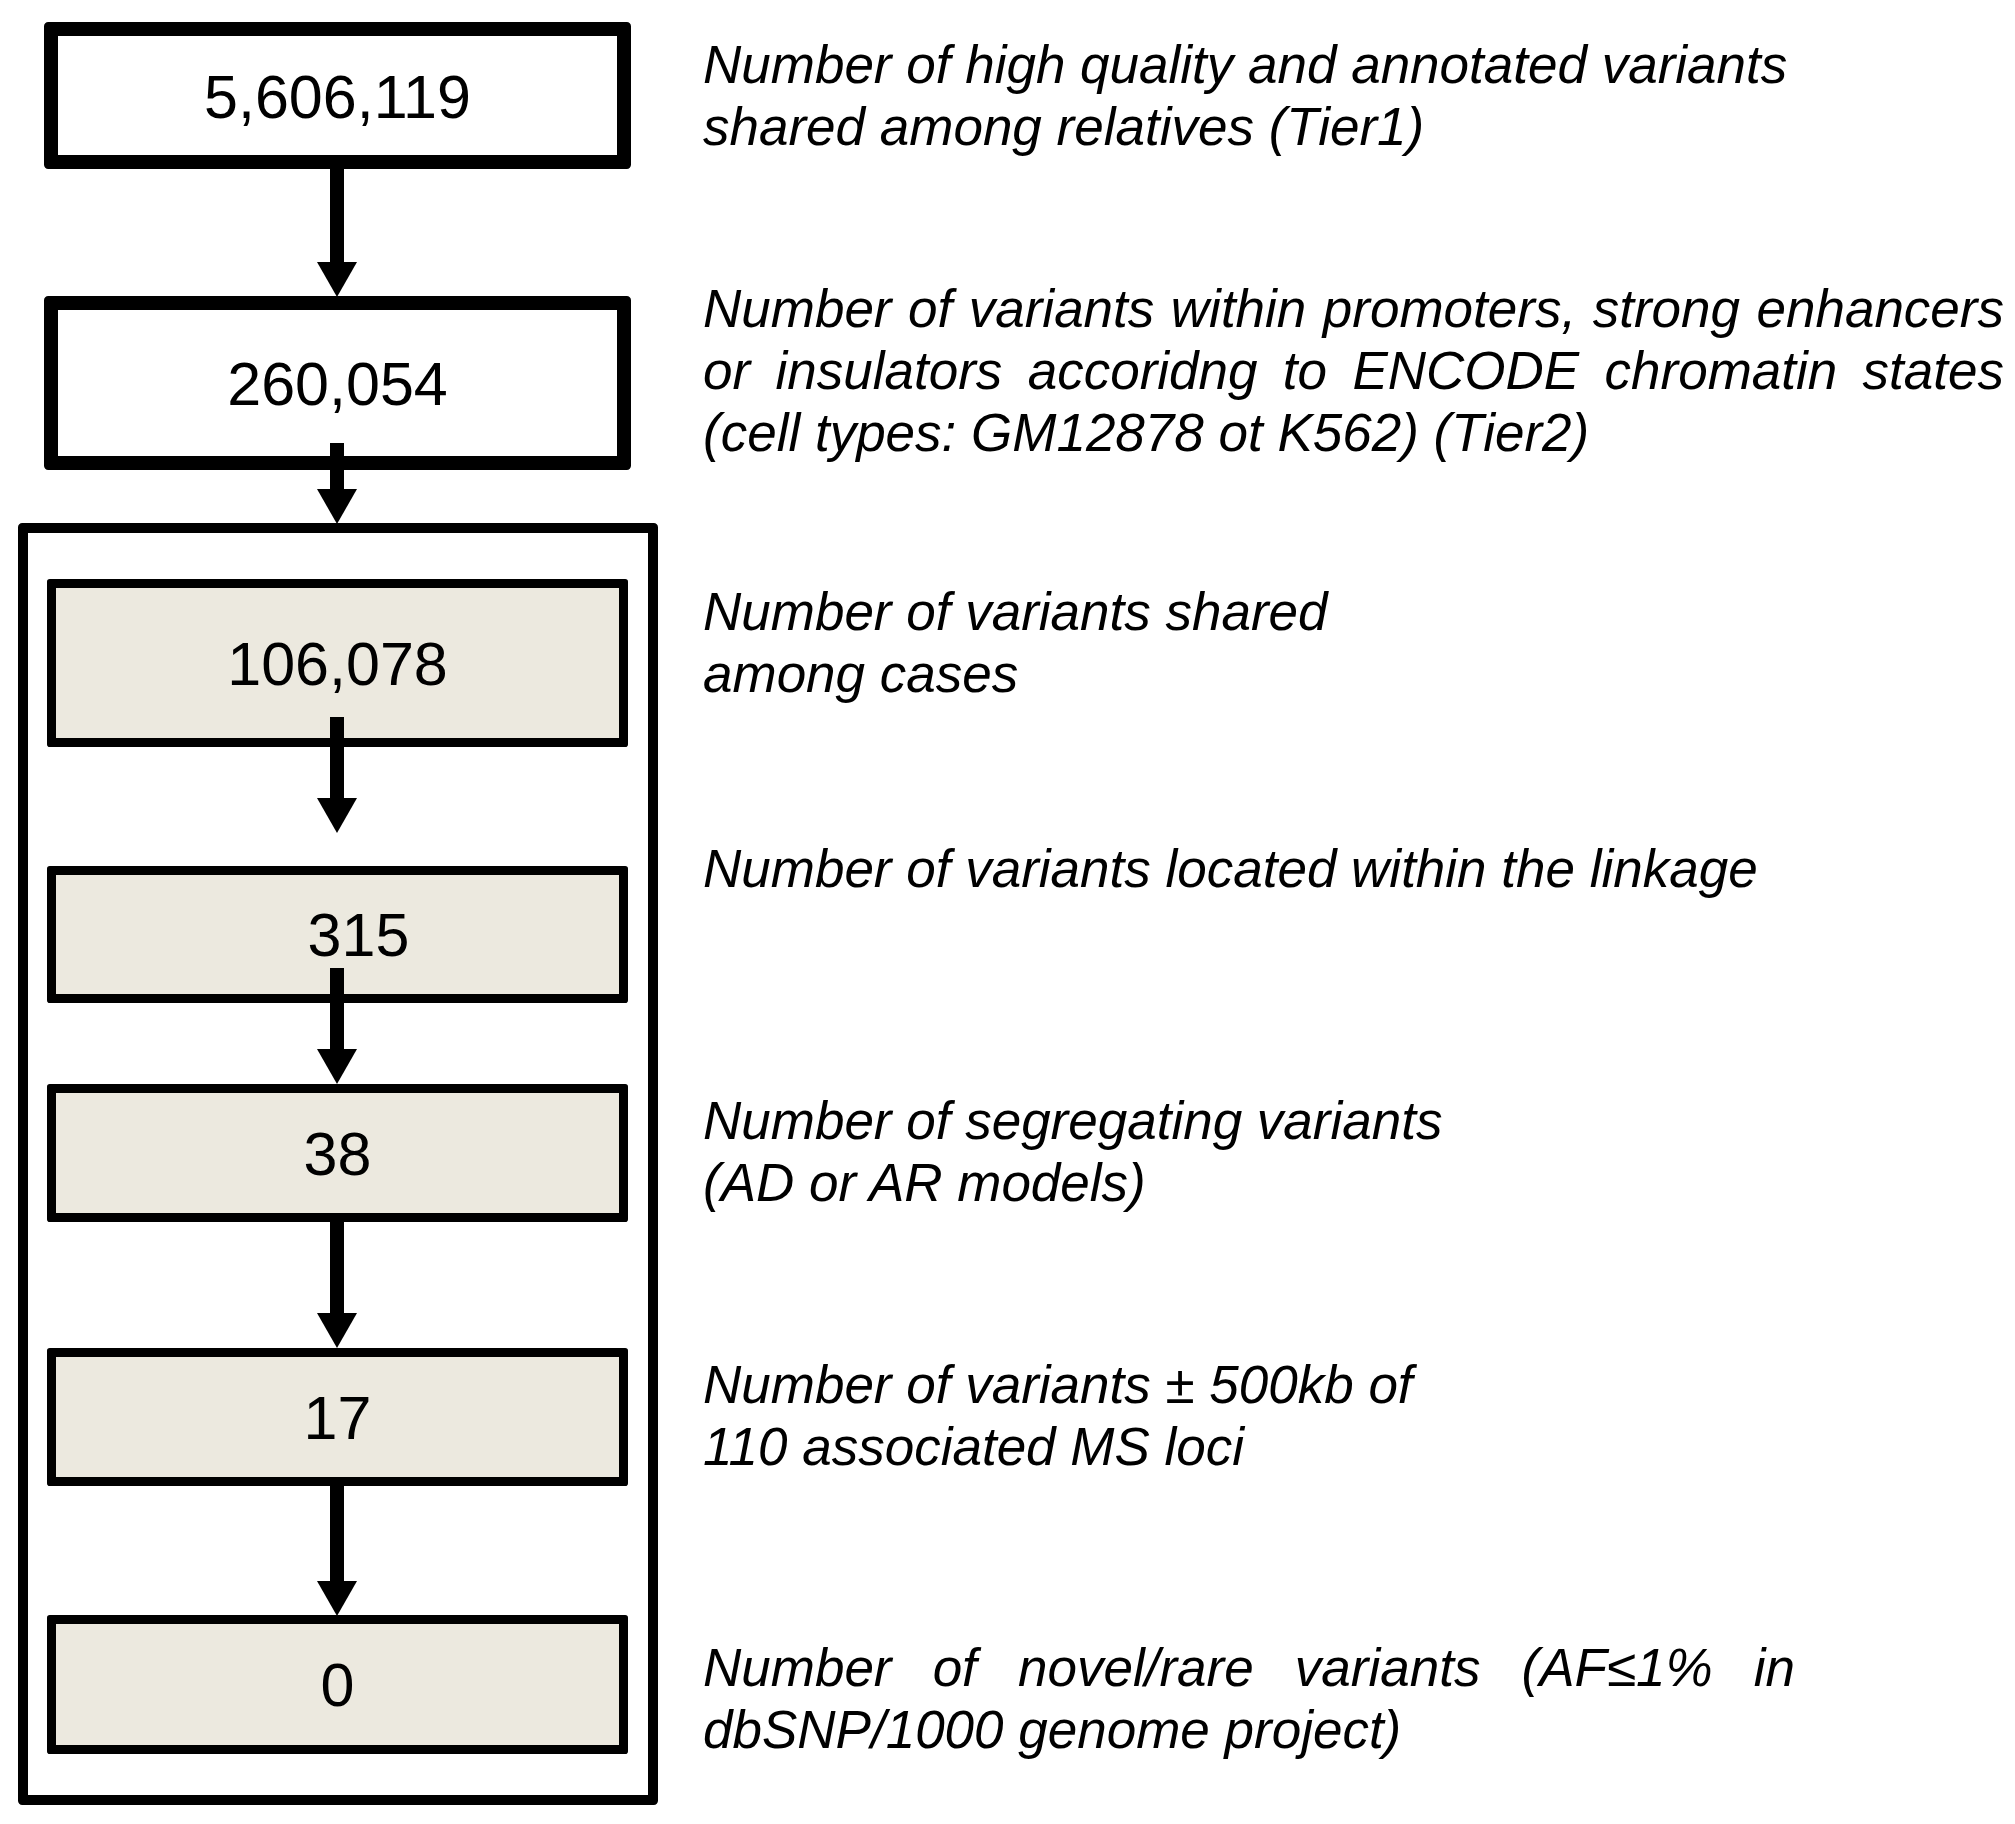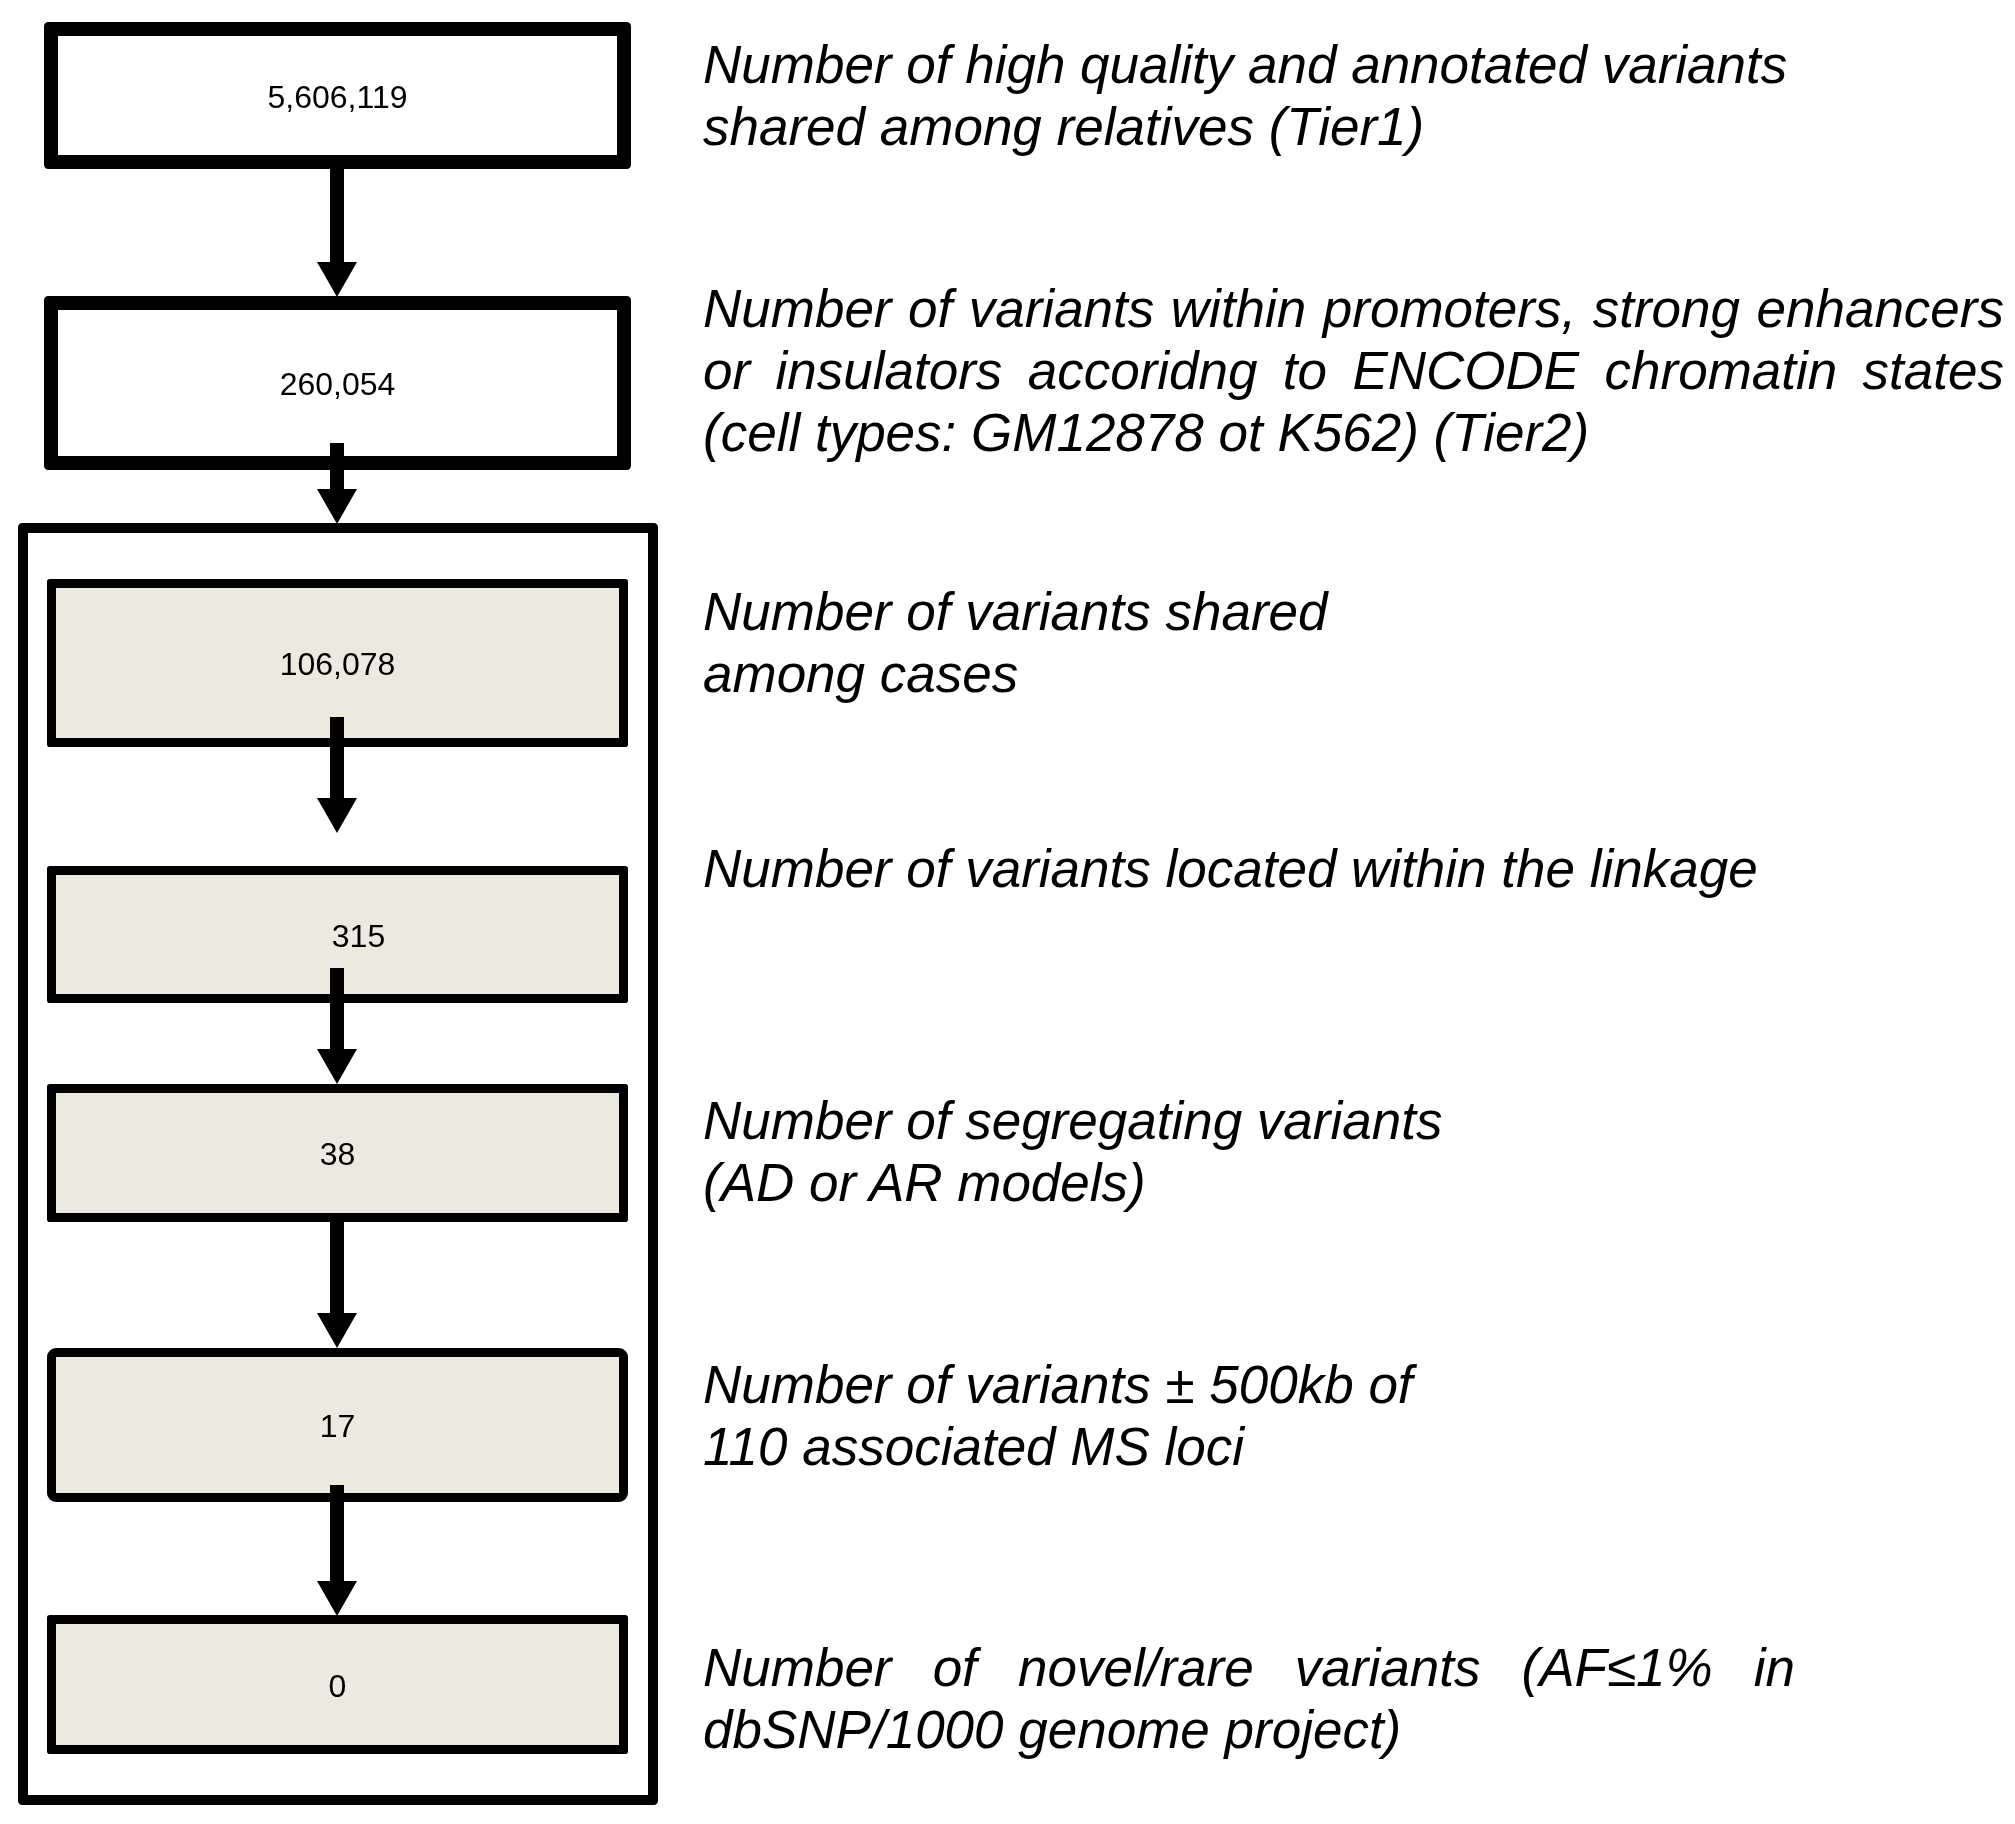--- a/index.html
+++ b/index.html
@@ -1,19 +1,19 @@
 <!DOCTYPE html>
 <html style="font-size:11.2px"><head>
 <meta charset="utf-8">
 <style>
   html, body { margin: 0; padding: 0; background: #ffffff; }
   body { width: 2015px; height: 1824px; position: relative; overflow: hidden;
          font-family: "Liberation Sans", sans-serif; color: #000; }
   .box { position: absolute; box-sizing: border-box; display: flex;
-         align-items: center; justify-content: center; font-size: 32px;
+         align-items: center; justify-content: center; font-size: 61px;
          line-height: 1; border-radius: 4.2px; }
   .box.tier { left: 44px; width: 587px; border: 14px solid #000; background: #ffffff; }
   .box.inner { left: 47px; width: 581px; border: 9px solid #000; background: #ECE9DF; border-radius: 2.8px; }
   .box .val { position: relative; top: 1.4px; }
   .container { position: absolute; left: 17.5px; top: 523px; width: 640px; height: 1282px;
                box-sizing: border-box; border: 10.5px solid #000; border-radius: 4.2px; background: transparent; }
   .arrow { position: absolute; left: 317px; width: 41px; }
   .arrow .shaft { position: absolute; left: 13.3px; width: 14px; top: 0; background: #000; }
   .arrow .head { position: absolute; left: 0; bottom: 0; width: 0; height: 0;
                  border-left: 20.3px solid transparent; border-right: 20.3px solid transparent;
@@ -57,21 +57,21 @@
   <div class="shaft" style="height:84px;"></div>
     <div class="head"></div>
 </div>
 <div class="box inner" style="top:1084px;height:138px;">
   <span class="val">38</span>
 </div>
 <div class="arrow" style="top:1221px;height:127px;">
   <div class="shaft" style="height:95px;"></div>
     <div class="head"></div>
 </div>
-<div class="box inner" style="top:1348px;height:154px;border-radius:9px;">
+<div class="box inner" style="top:1348px;height:138px;">
   <span class="val">17</span>
 </div>
 <div class="arrow" style="top:1485px;height:131px;">
   <div class="shaft" style="height:98px;"></div>
     <div class="head"></div>
 </div>
 <div class="box inner" style="top:1615px;height:139px;">
   <span class="val">0</span>
 </div>
 

